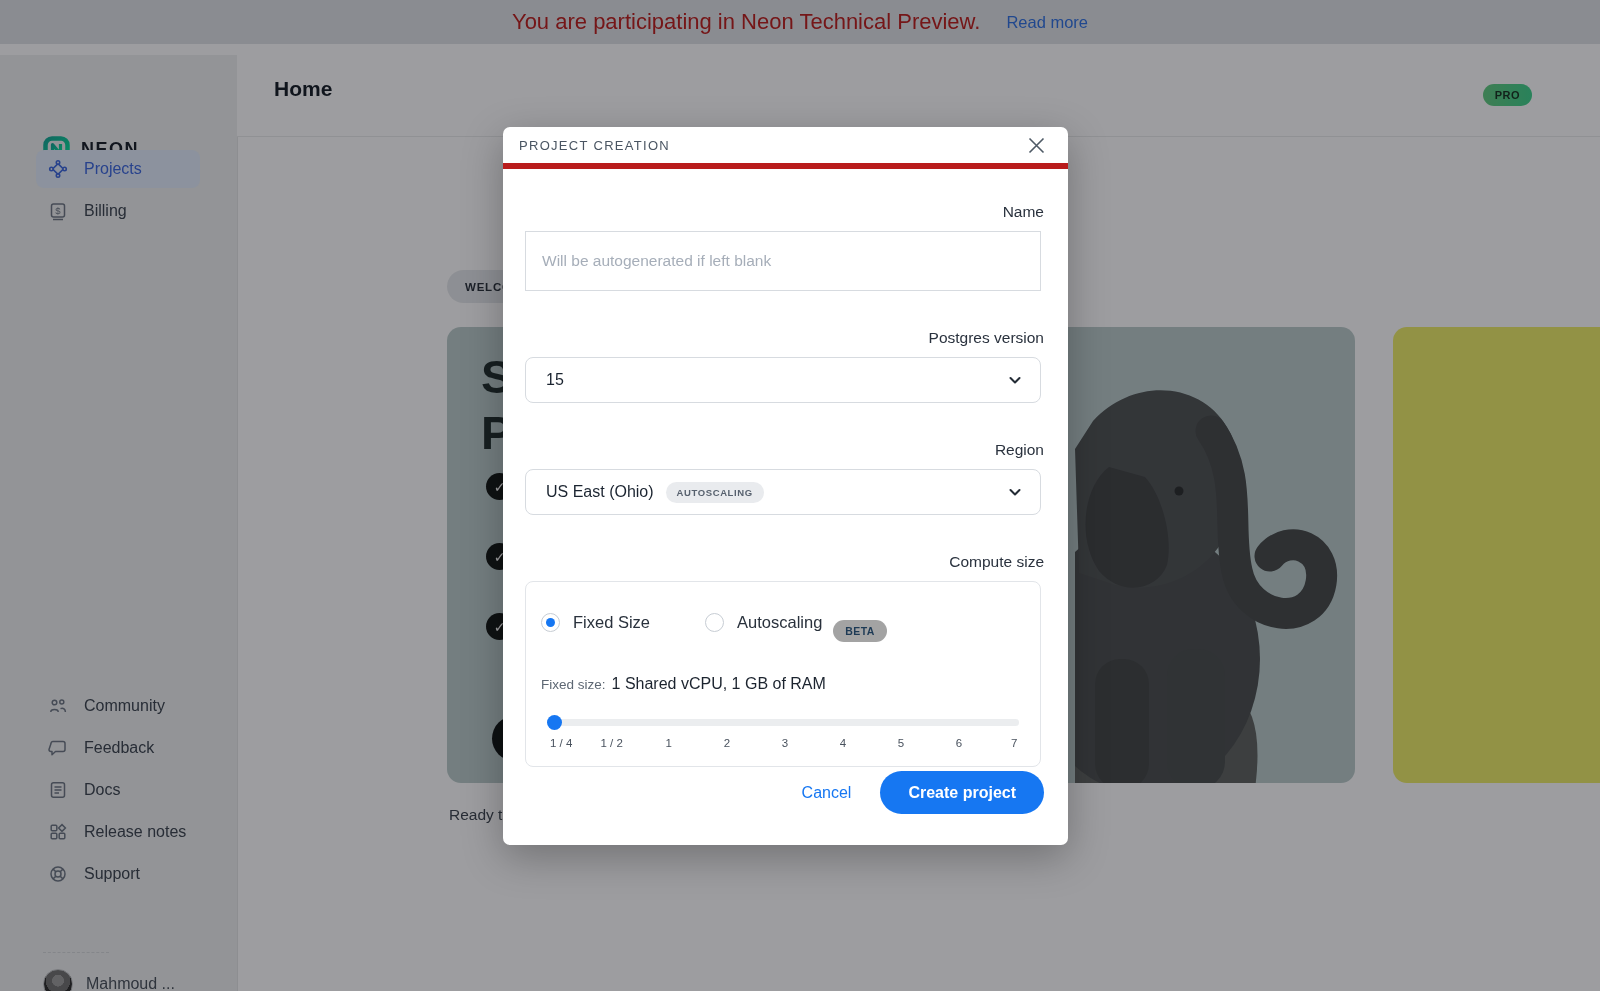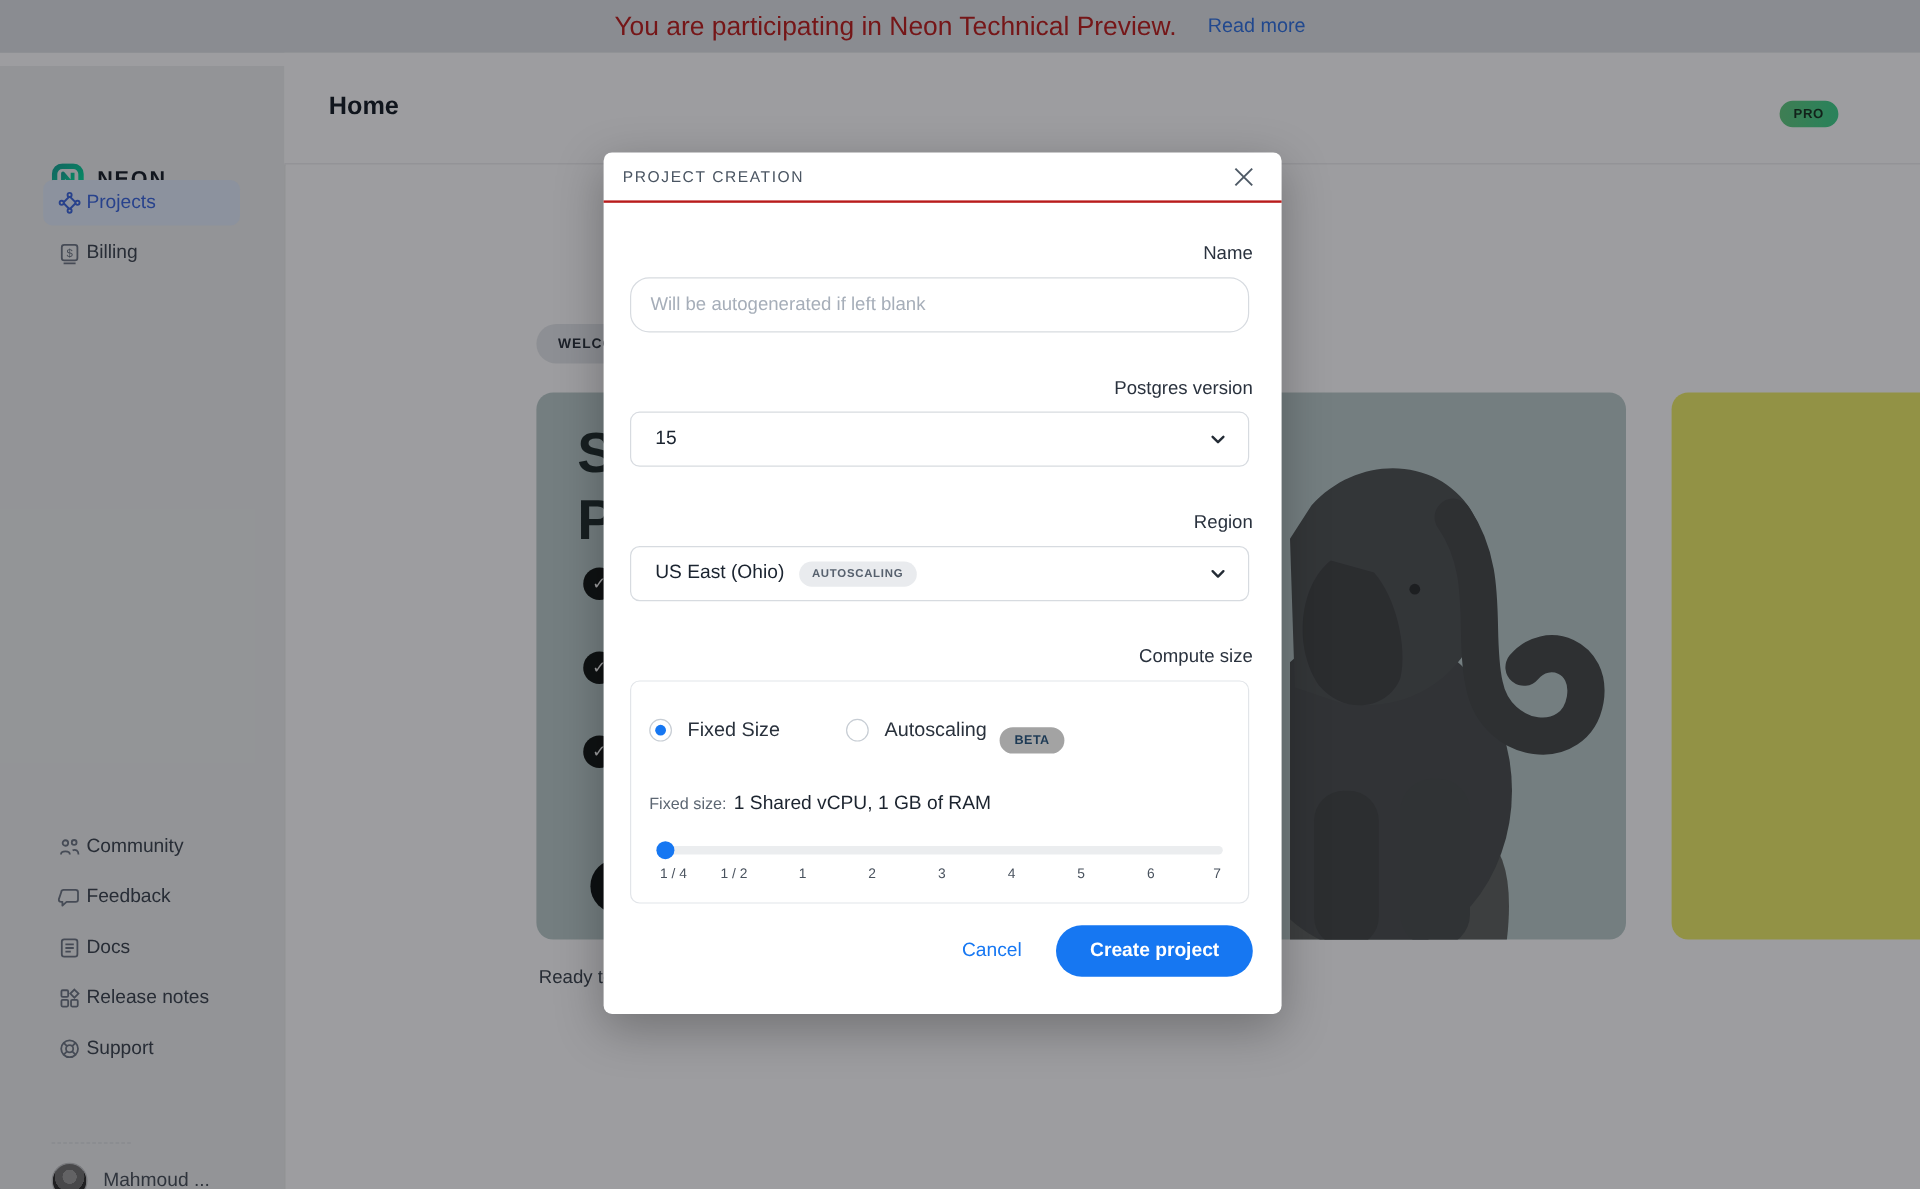--- a/index.html
+++ b/index.html
@@ -10,21 +10,21 @@
   .banner { position:absolute; left:0; top:0; width:1600px; height:44px;
     background:#dde0e4; display:flex; align-items:center; justify-content:center; gap:26px; }
   .banner-msg { font-size:22px; color:#b91c1c; }
   .banner-link { font-size:16.5px; color:#2e6fe0; cursor:pointer; }
 
   
   .sidebar { position:absolute; left:0; top:55px; width:237px; height:947px; background:#ebedee; }
   .logo-row { position:absolute; left:43px; top:81px; display:flex; align-items:center; gap:11px; }
   .wordmark { font-size:18px; font-weight:bold; letter-spacing:1.5px; color:#141c26; }
   .nav-item { position:absolute; left:36px; width:164px; height:38px; border-radius:8px;
-    display:flex; align-items:center; gap:4px; padding-left:12px; color:#39424e; cursor:pointer; }
+    display:flex; align-items:center; gap:16px; padding-left:12px; color:#39424e; cursor:pointer; }
   .nav-item .nv-ic { width:20px; height:20px; color:#6b7482; display:flex; }
   .nav-item span.lbl { font-size:16px; }
   .nav-item.active { background:#dfeafa; color:#3a65dd; }
   .nav-item.active .nv-ic { color:#3a65dd; }
   .nav-bottom { left:36px; }
   .side-divider { position:absolute; left:43px; top:897px; width:66px; border-top:1px dashed #d2d5d9; }
   .user-row { position:absolute; left:43px; top:914px; display:flex; align-items:center; gap:13px; cursor:pointer; }
   .avatar { width:30px; height:30px; border-radius:50%;
     background:radial-gradient(circle at 50% 38%, #9a9a9a 0 26%, #6f6f6f 27% 55%, #2b2b2b 56%);
     border:1px solid #bdbfc2; }
@@ -54,28 +54,28 @@
   .cta-fragment { position:absolute; left:45px; top:389px; width:120px; height:45px; border-radius:23px;
     background:#0d1112; }
   .ready-text { position:absolute; left:449px; top:806px; font-size:15.5px; color:#39424d; }
   .yellow-card { position:absolute; left:1393px; top:327px; width:230px; height:456px;
     border-radius:14px; background:#eaea66; }
 
   
   .scrim { position:absolute; left:0; top:0; width:1600px; height:991px; background:rgba(14,16,20,.40); }
   .modal { position:absolute; left:503px; top:127px; width:565px; height:718px; background:#ffffff;
     border-radius:7px; box-shadow:0 12px 40px rgba(0,0,0,.28); }
-  .modal-header { height:42px; border-bottom:2px solid #b91c1c; display:flex; align-items:center;
+  .modal-header { height:42px; border-bottom:6px solid #b91c1c; display:flex; align-items:center;
     justify-content:space-between; padding:0 20px 0 16px; }
   .modal-title { font-size:13px; letter-spacing:1.3px; color:#4a5562; }
   .close-btn { width:24px; height:24px; display:flex; align-items:center; justify-content:center;
     color:#4f5a66; cursor:pointer; }
   .modal-body { padding:34px 24px 0 22px; }
   .field-label { font-size:15.5px; color:#2a323e; margin-bottom:10px;text-align:right; }
-  .text-input { width:516px; height:46px; border:1px solid #d7dbe0; border-radius:16px;
+  .text-input { width:516px; height:60px; border:1px solid #d7dbe0; border-radius:0;
     padding:0 16px; font-size:15.5px; color:#1c2430; font-family:inherit; }
   .text-input::placeholder { color:#a6aeb9; }
   .select { width:516px; height:46px; border:1px solid #d7dbe0; border-radius:8px; background:#fff;
     display:flex; align-items:center; padding:0 16px 0 20px; cursor:pointer; }
   .select .sel-value { font-size:16px; color:#1b2430; }
   .select .chev { margin-left:auto; color:#232b35; display:flex; }
   .section-gap { height:38px; }
   .pill { border-radius:11px; font-weight:bold; display:inline-flex; align-items:center; }
   .pill.autoscaling { height:21px; padding:0 11px; margin-left:12px; background:#e9ebee;
     color:#57616e; font-size:9.5px; letter-spacing:.6px; }

